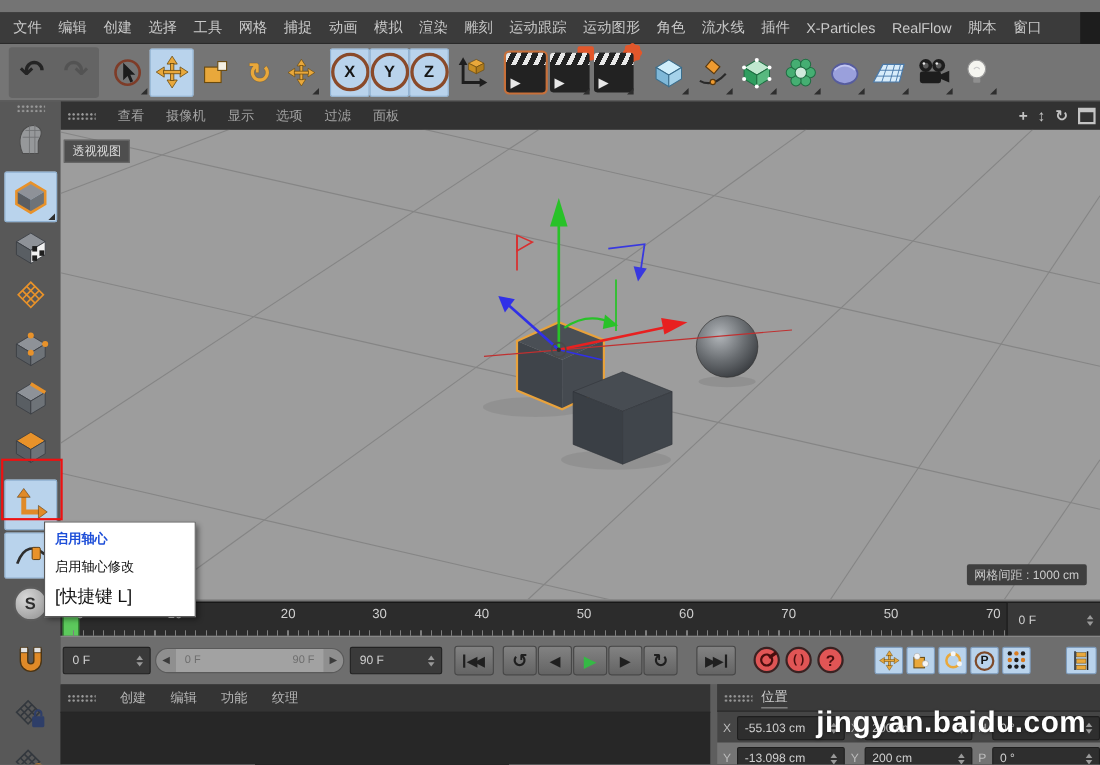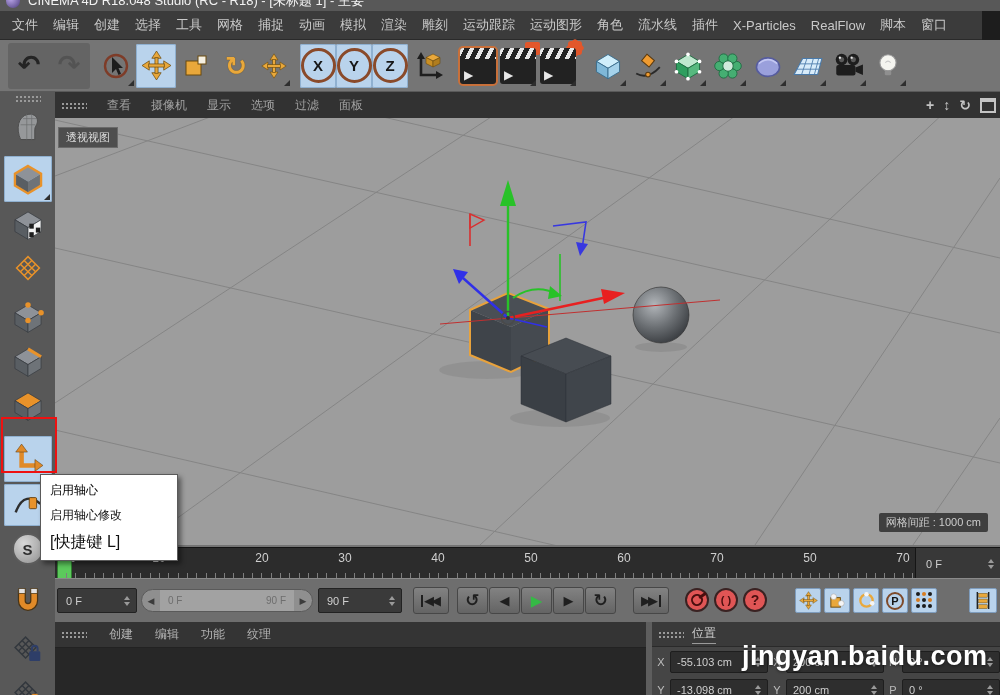--- a/index.html
+++ b/index.html
@@ -116,50 +116,46 @@
          justify-content:center;font-size:11px;font-weight:bold;color:#161616;box-sizing:border-box;}
   .pladots{display:grid;grid-template-columns:repeat(3,5px);grid-auto-rows:5px;gap:1px;}
   .pladots b{width:4px;height:4px;border-radius:50%;}
 
   
   .matbar{left:55px;top:622px;width:591px;height:26px;background:#343434;display:flex;align-items:center;
           gap:22px;padding-left:6px;box-sizing:border-box;border-bottom:1px solid #222;}
   .matbar span.mi{font-size:12px;color:#b5b5b5;}
   .matbody{left:55px;top:648px;width:591px;height:47px;background:#272727;}
   .vdivider{left:646px;top:622px;width:6px;height:73px;background:#5e5e5e;}
-  .coords{left:652px;top:622px;width:348px;height:73px;background:#454545;}
+  .coords{left:652px;top:622px;width:348px;height:53px;background:#454545;}
   .coords .hdr{position:absolute;left:0;top:0;width:100%;height:25px;background:#3a3a3a;display:flex;
                align-items:center;gap:8px;padding-left:6px;box-sizing:border-box;border-bottom:1px solid #2a2a2a;}
   .coords .hdr .lbl{font-size:12px;color:#cfcfcf;border-bottom:1px solid #9a9a9a;padding-bottom:1px;}
   .crow{position:absolute;left:0;width:100%;height:22px;display:flex;align-items:center;gap:4px;padding-left:4px;
         box-sizing:border-box;}
   .crow .axl{width:10px;font-size:11px;color:#bdbdbd;text-align:center;flex:none;}
   .cfield{flex:1;height:20px;background:#2e2e2e;border:1px solid #1e1e1e;border-radius:2px;display:flex;
           align-items:center;min-width:0;}
   .cfield .val{flex:1;padding-left:6px;font-size:11px;color:#cfcfcf;white-space:nowrap;overflow:hidden;}
 
   
   .redbox{left:1px;top:417px;width:52px;height:52px;border:2px solid #ee1111;z-index:55;}
   .tooltip{left:40px;top:474px;width:138px;background:#ffffff;border:1px solid #5a5a5a;z-index:60;
            box-shadow:3px 3px 5px rgba(0,0,0,.45);padding:7px 9px;box-sizing:border-box;}
-  .tooltip .t1{font-size:12px;font-weight:normal;color:#000000;margin-bottom:8px;}
+  .tooltip .t1{font-size:12px;font-weight:bold;color:#1d4ed8;margin-bottom:8px;}
   .tooltip .t2{font-size:12px;color:#101010;margin-bottom:8px;}
   .tooltip .t3{font-size:16px;color:#101010;}
   .watermark{left:742px;top:641px;z-index:70;font-size:27px;font-weight:bold;color:#ffffff;
              text-shadow:0 1px 3px rgba(0,0,0,.45);letter-spacing:.5px;}
 </style>
 </head>
 <body>
 
 <div class="stage">
 
-  <div class="abs titlebar">
-    <div class="logo"></div>
-    <div class="ttl">CINEMA 4D R18.048 Studio (RC - R18) - [未标题 1] - 主要</div>
-  </div>
 
   <div class="abs menubar">
     <span>文件</span>
     <span>编辑</span>
     <span>创建</span>
     <span>选择</span>
     <span>工具</span>
     <span>网格</span>
     <span>捕捉</span>
     <span>动画</span>

